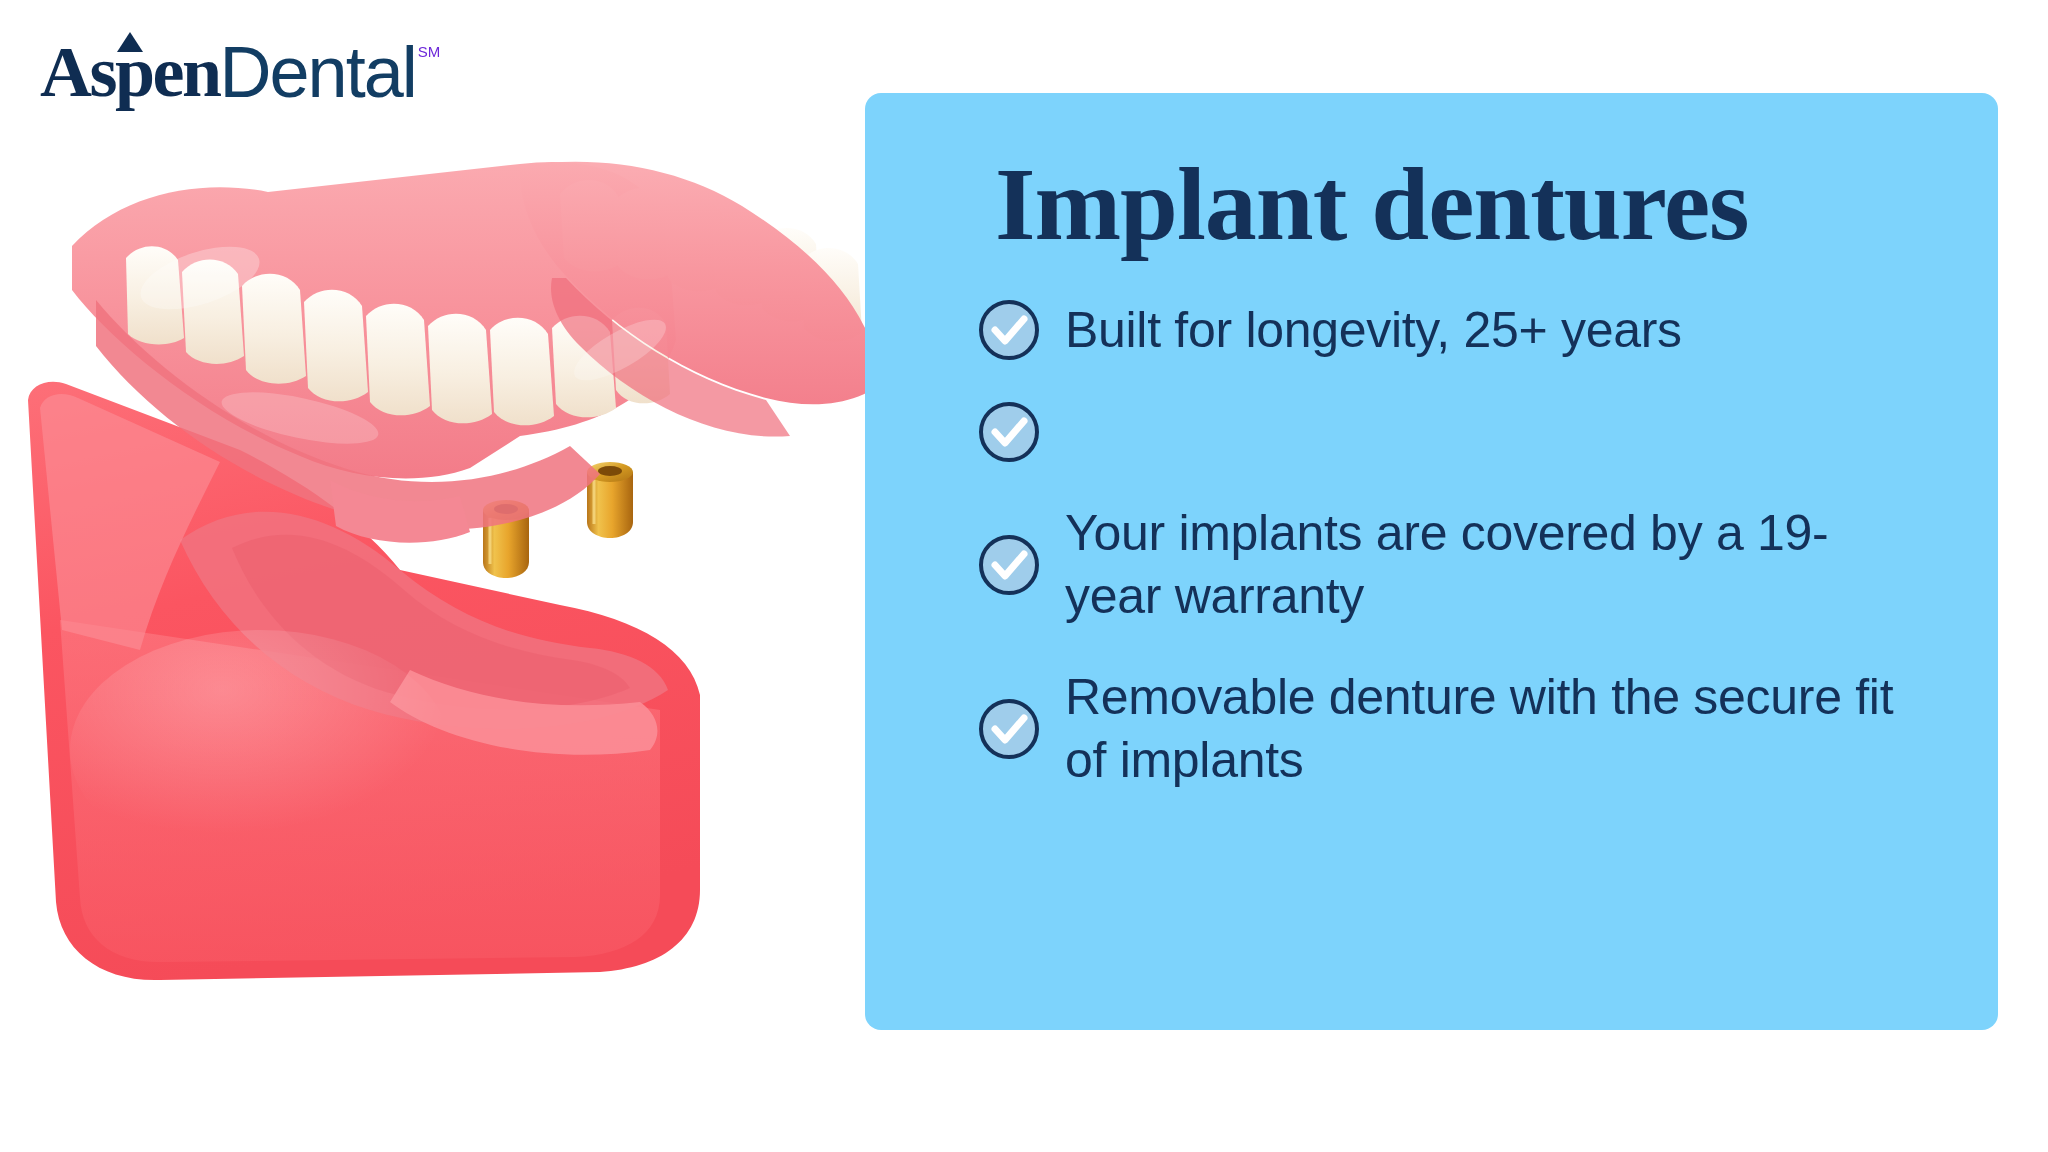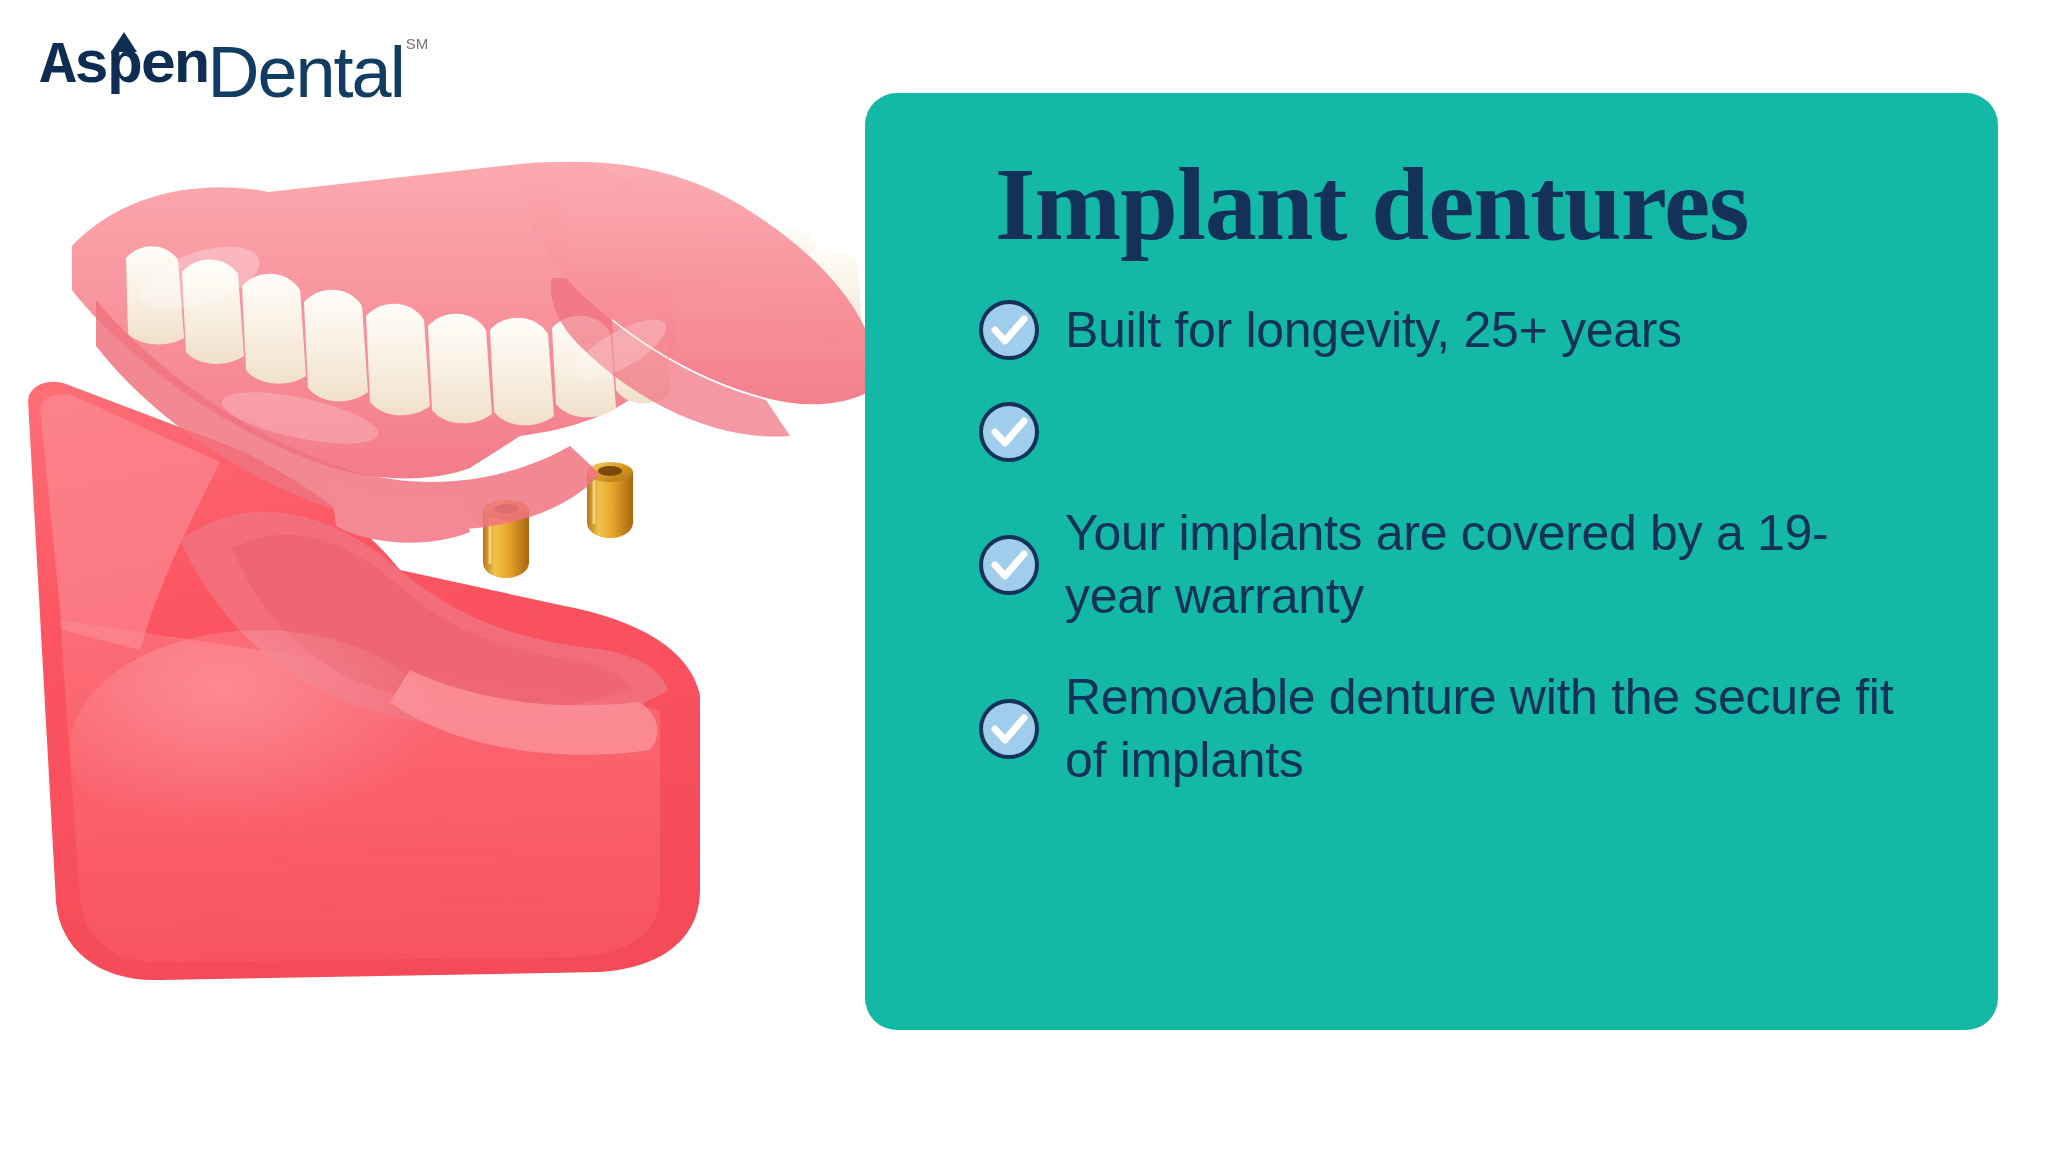--- a/index.html
+++ b/index.html
@@ -37,50 +37,51 @@
     position: absolute;
     left: 50%;
     top: -4px;
     width: 0; height: 0;
     transform: translateX(-50%);
     border-left: 13px solid transparent;
     border-right: 13px solid transparent;
     border-bottom: 20px solid #0f2d52;
   }
   .logo-aspen {
-    font-size: 60px;
+    font-size: 72px;
     font-weight: 700;
     letter-spacing: -2.5px;
     color: #0f2d52;
-    font-family: Liberation Mono, monospace;
+    font-family: Liberation Serif, serif;
   }
   .logo-dental {
     font-size: 72px;
     font-weight: 300;
     letter-spacing: -2.0px;
     color: #123d63;
     font-family: "Liberation Sans", sans-serif;
   }
   .logo-sm {
     font-size: 15px;
     font-weight: 400;
-    color: #737373;
+    color: #6d28d9;
+    margin-top: 8px;
     margin-left: 2px;
     letter-spacing: 0;
   }
 
   
   .info-panel {
     position: absolute;
     left: 865px;
     top: 93px;
     width: 1133px;
     height: 937px;
-    background: #14b8a6;
-    border-radius: 32px;
+    background: #7dd3fc;
+    border-radius: 16px;
     padding: 56px 60px 0 112px;
   }
 
   .panel-title {
     font-family: "Liberation Serif", serif;
     font-weight: 700;
     font-size: 104px;
     line-height: 1.05;
     color: #143159;
     letter-spacing: -1px;

